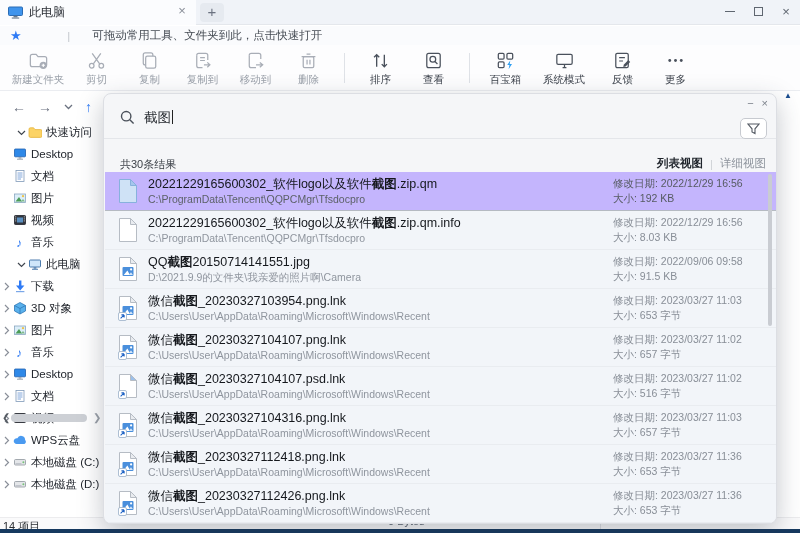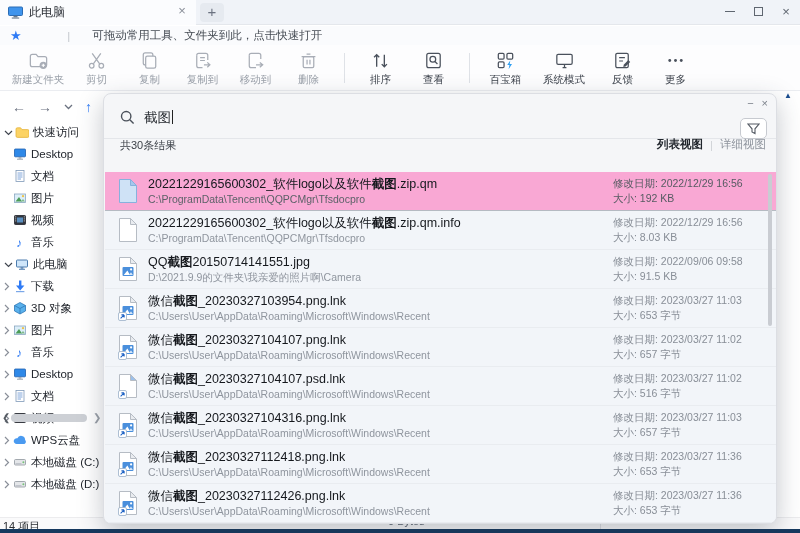--- a/index.html
+++ b/index.html
@@ -40,21 +40,21 @@
 
   
   .main { position:absolute; left:0; top:91px; width:800px; height:426px; background:#fff; }
   .navrow { position:absolute; left:12px; top:8px; display:flex; align-items:center; gap:12px; font-size:14px; color:#6b7280; }
   .navrow .up { color:#2f7bf5; }
   .navrow svg { display:block; }
   .tree { position:absolute; left:0; top:30px; width:103px; }
   .side-item { height:22px; display:flex; align-items:center; font-size:11.5px; color:#23272e; white-space:nowrap; overflow:hidden; }
   .side-item .chev { width:11px; flex:0 0 auto; display:flex; align-items:center; justify-content:center; }
   .side-item .sicon { width:15px; height:15px; flex:0 0 auto; margin-right:4px; display:flex; align-items:center; justify-content:center; }
-  .side-item.d0 { padding-left:3px; }
+  .side-item.d0 { padding-left:16px; }
   .side-item.d1 { padding-left:1px; }
 
   .hscroll { position:absolute; left:0; top:412px; width:103px; height:14px; }
   .hs-left { position:absolute; left:2px; top:0; font-size:10px; color:#555b63; }
   .hs-thumb { position:absolute; left:11px; top:2px; width:76px; height:8px; background:#cdd0d5; border-radius:4px; }
   .hs-right { position:absolute; left:93px; top:0; font-size:10px; color:#9aa0a8; }
   .content-up { position:absolute; left:784px; top:91px; font-size:8px; color:#1b4e8f; }
 
   
   .statusbar { position:absolute; left:0; top:517px; width:800px; height:12px; background:#fafafb; border-top:1px solid #ececee; font-size:11px; color:#2a2e33; }
@@ -64,30 +64,30 @@
   .navybar { position:absolute; left:0; top:529px; width:800px; height:4px; background:#16395f; }
 
   
   .panel { position:absolute; left:103px; top:93px; width:674px; height:431px; background:#f5f6f8; border:1px solid #dcdee3; border-radius:8px; box-shadow:0 8px 26px rgba(40,50,70,.28); z-index:10; overflow:hidden; }
   .pwin { position:absolute; right:8px; top:3px; display:flex; gap:8px; color:#7c828b; font-size:11px; }
   .psearch { position:absolute; left:0; top:0; width:100%; height:45px; border-bottom:1px solid #e4e6ea; }
   .psearch .mag { position:absolute; left:16px; top:16px; }
   .pquery { position:absolute; left:40px; top:15px; font-size:13.5px; color:#24282e; }
   .caret { display:inline-block; width:1px; height:14px; background:#222; vertical-align:-2px; margin-left:1px; }
   .filterbtn { position:absolute; right:9px; top:24px; width:27px; height:21px; background:#ffffff; border:1px solid #c7cad0; border-radius:5px; display:flex; align-items:center; justify-content:center; }
-  .pcount { position:absolute; left:0; top:34px; width:100%; height:33px; }
+  .pcount { position:absolute; left:0; top:53px; width:100%; height:33px; }
   .pc-left { position:absolute; left:16px; top:10px; font-size:11px; color:#3c4148; }
   .pc-views { position:absolute; right:10px; top:9px; font-size:11.5px; display:flex; align-items:center; }
   .v-list { color:#1f242b; font-weight:bold; }
   .v-div { color:#cfd2d7; margin:0 7px; }
   .v-detail { color:#8d939c; }
 
   .plist { position:absolute; left:1px; top:78px; width:672px; height:353px; overflow:hidden; }
   .prow { position:relative; height:39px; background:#f2f5f9; border-bottom:1px solid #e9ecf0; }
-  .prow.sel { background:#f9a8d4; border-bottom-color:#b5bac2; }
+  .prow.sel { background:#c4b5fd; border-bottom-color:#b5bac2; }
   .prow .ficon { position:absolute; left:13px; top:6px; }
   .prow .nm { position:absolute; left:43px; top:4px; font-size:12.5px; color:#15181d; white-space:nowrap; max-width:455px; overflow:hidden; }
   .prow .nm b { font-weight:bold; }
   .prow .pth { position:absolute; left:43px; top:21px; font-size:10.5px; color:#8f959e; white-space:nowrap; max-width:455px; overflow:hidden; }
   .prow.sel .pth { color:#5c6168; }
   .prow .meta { position:absolute; left:508px; top:4px; font-size:10.5px; color:#888e97; line-height:15px; white-space:nowrap; }
   .prow.sel .meta { color:#565b62; }
   .pscroll { position:absolute; right:4px; top:80px; width:4px; height:152px; background:#c9ccd2; border-radius:2px; }
 </style>
 </head>

